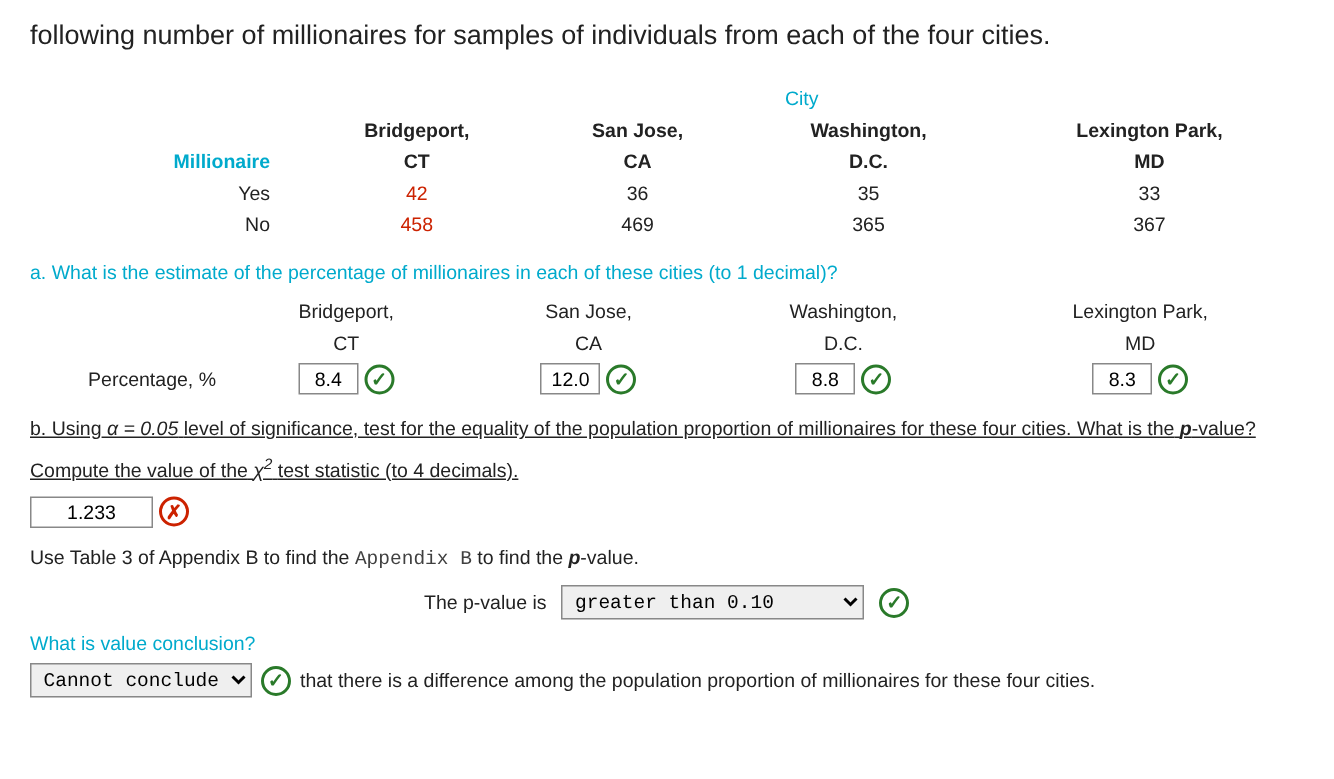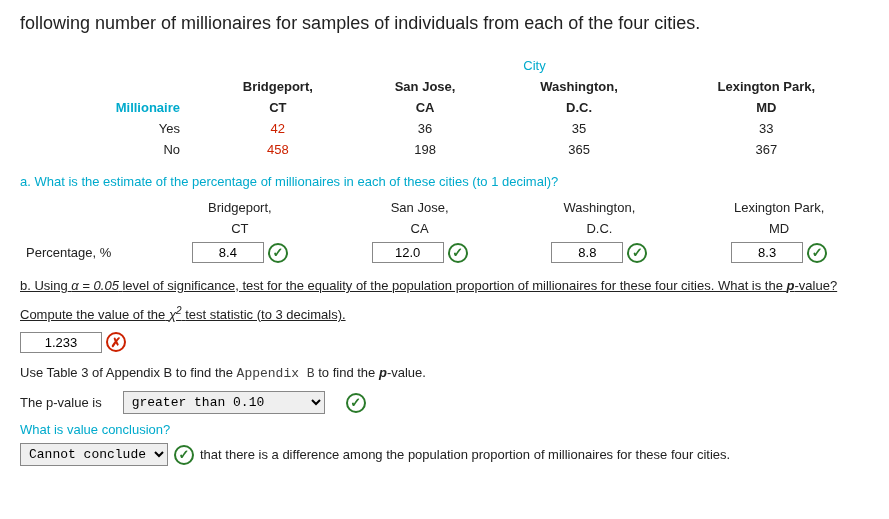--- a/index.html
+++ b/index.html
@@ -62,34 +62,34 @@
       margin-bottom: 10px;
     }
     .percentage-table th, .percentage-table td {
       padding: 3px 6px;
       font-size: 13px;
     }
     .percentage-row td {
       vertical-align: middle;
     }
     .pct-label {
-      text-align: left;
+      text-align: right;
       padding-right: 10px;
       white-space: nowrap;
     }
     .input-check-wrap {
       display: inline-flex;
       align-items: center;
       gap: 4px;
     }
     input[type="text"] {
       border: 1px solid #888;
       padding: 2px 4px;
       font-size: 13px;
-      width: 72px;
+      width: 40px;
       text-align: center;
     }
     .circle-check {
       display: inline-flex;
       align-items: center;
       justify-content: center;
       width: 20px;
       height: 20px;
       border-radius: 50%;
       border: 2px solid #2a7a2a;
@@ -130,23 +130,24 @@
       gap: 4px;
     }
     .p-value-text {
       font-size: 13px;
       margin-bottom: 8px;
       line-height: 1.5;
     }
     .pvalue-row {
       display: flex;
       align-items: center;
-      gap: 21px;
+      gap: 10px;
       margin-bottom: 8px;
       font-size: 13px;
+      justify-content: center;
     }
     select {
       font-size: 13px;
       padding: 2px 4px;
       border: 1px solid #888;
       font-family: Liberation Mono, monospace;
     }
     .conclusion-row {
       display: flex;
       align-items: center;
@@ -193,21 +194,21 @@
     <tr>
       <td class="row-label">Yes</td>
       <td class="num-value">42</td>
       <td>36</td>
       <td>35</td>
       <td>33</td>
     </tr>
     <tr>
       <td class="row-label">No</td>
       <td class="num-value">458</td>
-      <td>198</td>
+      <td>469</td>
       <td>365</td>
       <td>367</td>
     </tr>
   </tbody>
 </table>
 
 <div class="section-a">
   <p class="section-a-title">a. What is the estimate of the percentage of millionaires in each of these cities (to 1 decimal)?</p>
 
   <table class="percentage-table">
@@ -263,21 +264,21 @@
   <p class="section-b-title">
     <span>b. Using</span>
     <span style="font-style:italic;">α = 0.05</span>
     <span>level of significance, test for the equality of the population proportion of millionaires for these four cities. What is the</span>
     <span style="font-style:italic;font-weight:bold;">p</span><span>-value?</span>
   </p>
 
   <p class="section-b-title">
     <span>Compute the value of the</span>
     <span style="font-style:italic;"> χ<sup>2</sup> </span>
-    <span>test statistic (to 3 decimals).</span>
+    <span>test statistic (to 4 decimals).</span>
   </p>
 
   <div class="chi-row">
     <div class="chi-input-wrap">
       <input type="text" value="1.233" style="width: 82px;">
       <span class="circle-x">✗</span>
     </div>
   </div>
 
   <p class="p-value-text">

